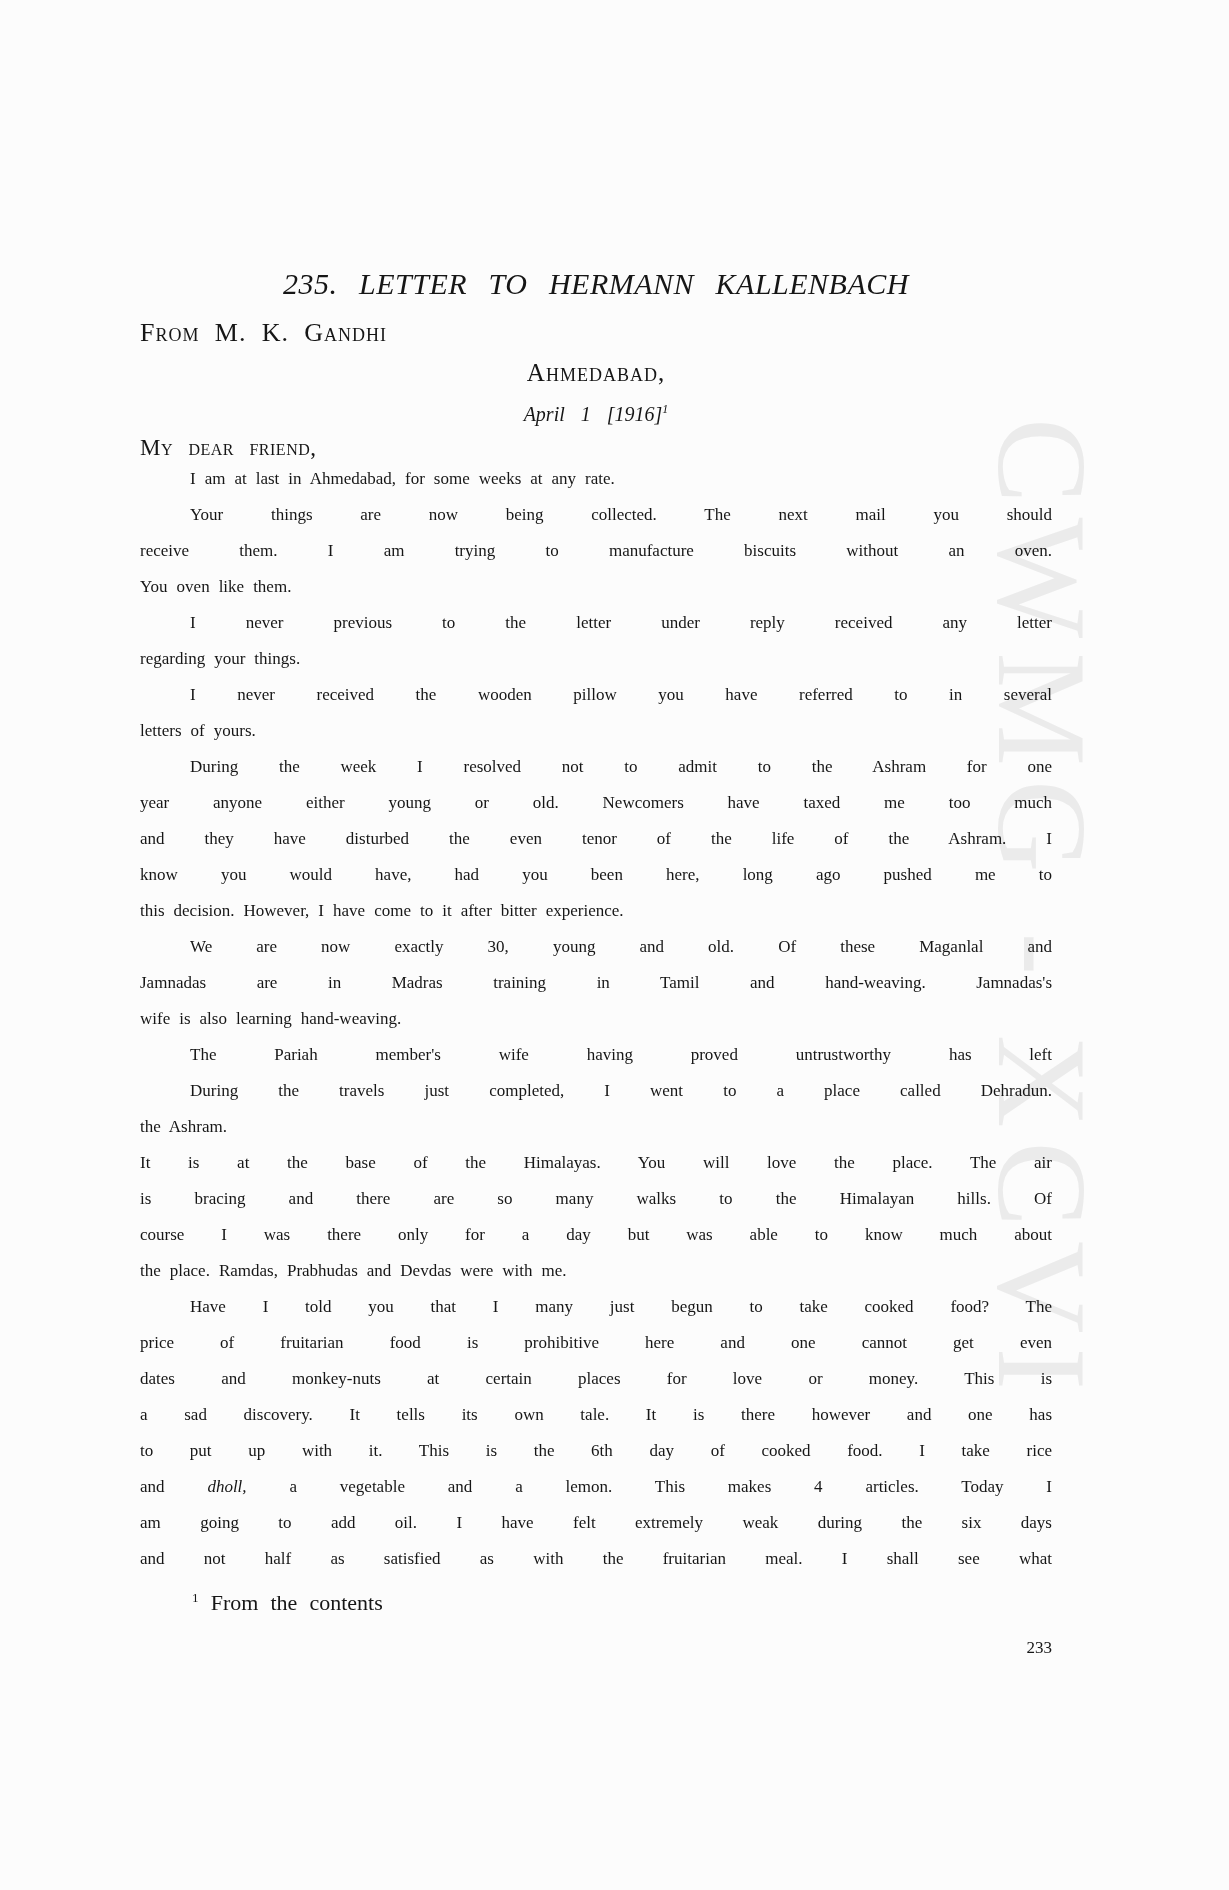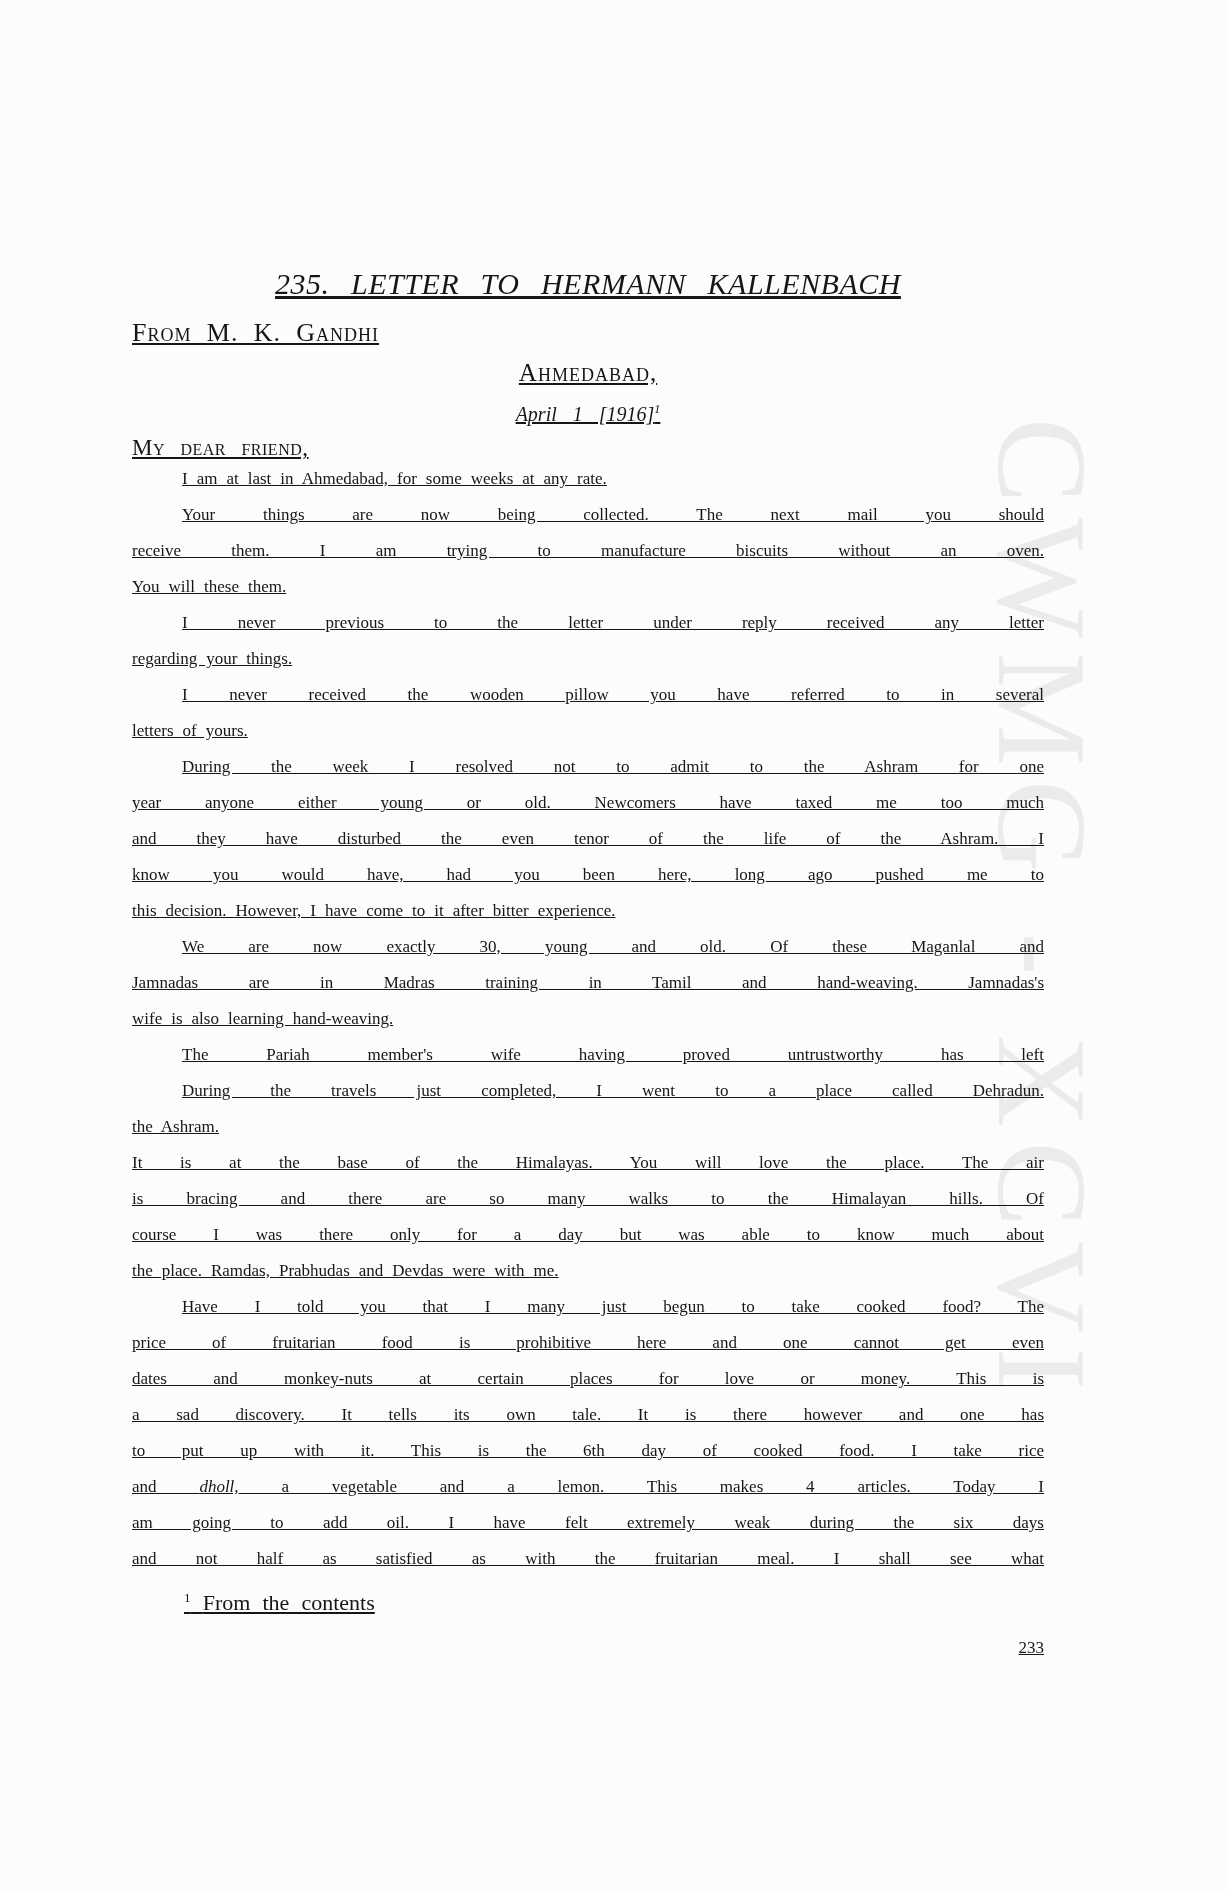--- a/index.html
+++ b/index.html
@@ -25,21 +25,21 @@
     transform-origin:0 0;
     font-size:128px;
     line-height:150px;
     letter-spacing:14px;
     white-space:nowrap;
     color:var(--watermark);
     font-family:"Liberation Serif","DejaVu Serif",serif;
     z-index:0;
   }
 
-  .textcol{position:absolute;left:132px;width:912px;z-index:1;text-decoration:underline;}
+  .textcol{position:absolute;left:140px;width:912px;z-index:1;}
 
   .title{
     top:266px;
     font-size:30px;
     line-height:36px;
     font-style:italic;
     font-weight:normal;
     text-align:center;
     word-spacing:0.45em;
     letter-spacing:0.5px;
@@ -127,21 +127,21 @@
   <div class="textcol place">Ahmedabad,</div>
 
   <div class="textcol date"><span>April 1 [1916]</span><sup>1</sup></div>
 
   <div class="textcol salutation">My dear friend,</div>
 
   <div class="textcol letter-body" id="letter-body">
       <div class="line para-start para-end"><span>I am at last in Ahmedabad, for some weeks at any rate.</span></div>
       <div class="line para-start"><span>Your things are now being collected. The next mail you should</span></div>
       <div class="line"><span>receive them. I am trying to manufacture biscuits without an oven.</span></div>
-      <div class="line para-end"><span>You will these them.</span></div>
+      <div class="line para-end"><span>You oven like them.</span></div>
       <div class="line para-start"><span>I never previous to the letter under reply received any letter</span></div>
       <div class="line para-end"><span>regarding your things.</span></div>
       <div class="line para-start"><span>I never received the wooden pillow you have referred to in several</span></div>
       <div class="line para-end"><span>letters of yours.</span></div>
       <div class="line para-start"><span>During the week I resolved not to admit to the Ashram for one</span></div>
       <div class="line"><span>year anyone either young or old. Newcomers have taxed me too much</span></div>
       <div class="line"><span>and they have disturbed the even tenor of the life of the Ashram. I</span></div>
       <div class="line"><span>know you would have, had you been here, long ago pushed me to</span></div>
       <div class="line para-end"><span>this decision. However, I have come to it after bitter experience.</span></div>
       <div class="line para-start"><span>We are now exactly 30, young and old. Of these Maganlal and</span></div>

